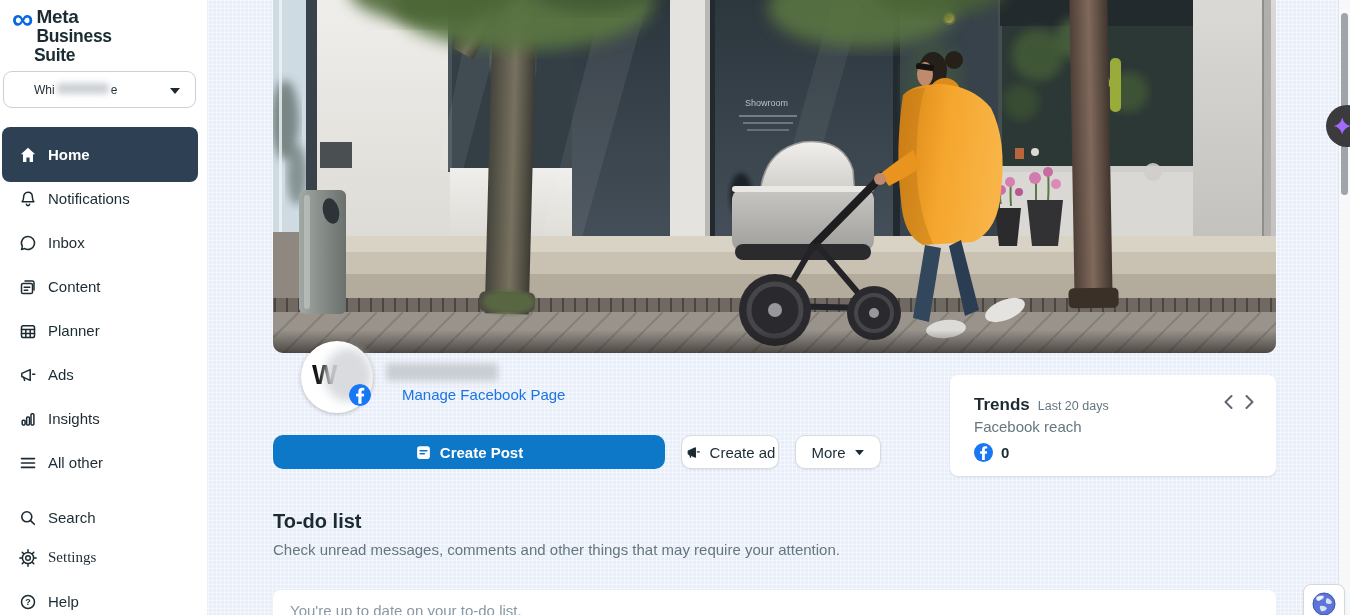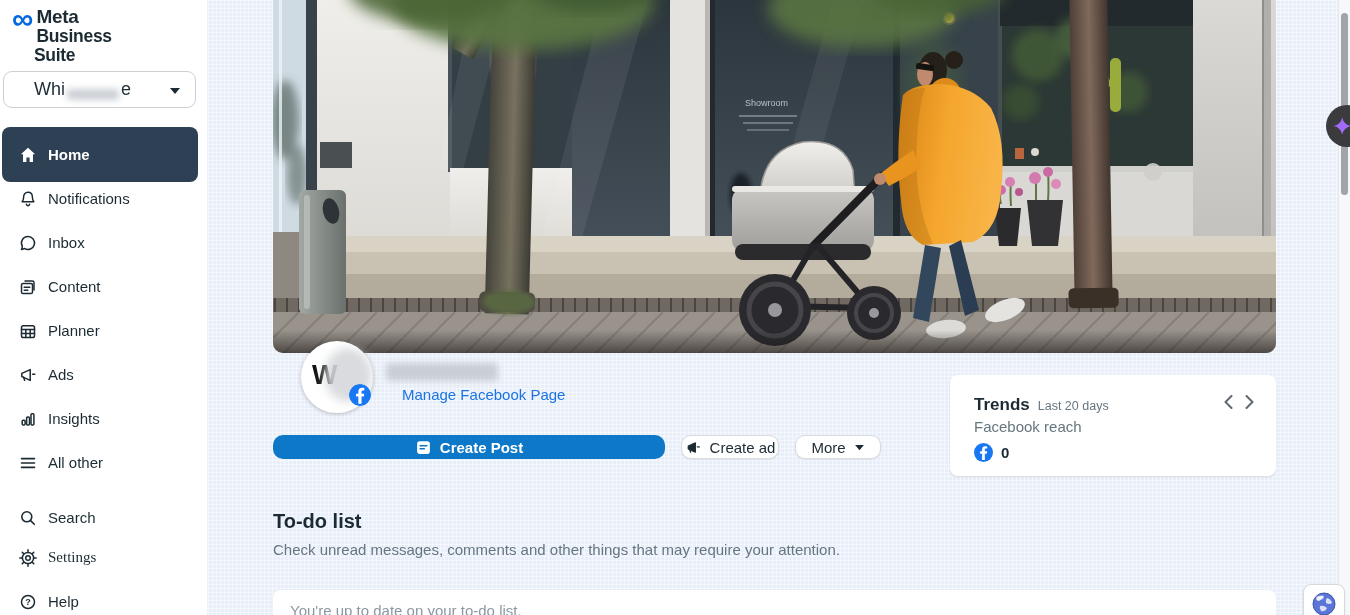--- a/index.html
+++ b/index.html
@@ -12,39 +12,39 @@
     background-size:4px 4px;}
   .abs{position:absolute;}
   
   #sidebar{position:absolute;left:0;top:0;width:207px;height:615px;background:#fff;}
   #logo{position:absolute;left:12px;top:6px;}
   #logo .inf{color:#0668e1;font-size:30px;font-weight:700;line-height:26px;float:left;margin-right:3px;}
   #logo .l1{font-size:19px;font-weight:700;letter-spacing:-.3px;line-height:21px;}
   #logo .l2{font-size:17.5px;font-weight:700;letter-spacing:-.3px;line-height:19px;margin-left:22px;}
   #switcher{position:absolute;left:3px;top:71px;width:193px;height:37px;border:1px solid #ccd0d5;
     border-radius:9px;background:#fff;display:flex;align-items:center;padding:0 14px 0 30px;cursor:pointer;}
-  #switcher .nm{font-size:18px;color:#1c2b33;display:flex;align-items:flex-end;gap:2px;}
+  #switcher .nm{font-size:12px;color:#1c2b33;display:flex;align-items:flex-start;gap:2px;}
   .censor{background:#c6cbd1;filter:blur(3px);border-radius:3px;opacity:.9;display:inline-block;}
   #switcher .caret{margin-left:auto;}
   .nav-item{position:absolute;left:2px;width:196px;height:55px;display:flex;align-items:center;
     padding-left:16px;gap:10px;border-radius:8px;cursor:pointer;font-size:15px;}
   .nav-item.sel{background:#2e4154;color:#fff;font-weight:700;}
   .nav-item svg{flex:0 0 20px;}
   
   #cover{position:absolute;left:273px;top:0;width:1003px;height:353px;border-radius:0 0 10px 10px;
     overflow:hidden;background:#d9d8d5;}
   #avatar{position:absolute;left:301px;top:341px;width:72px;height:72px;border-radius:50%;
     background:#fff;border:3px solid #fff;box-shadow:0 1px 4px rgba(0,0,0,.25);cursor:pointer;}
   #avatar .letter{position:absolute;left:8px;top:16px;font-size:27px;font-weight:800;color:#111;}
   #avatar .smudge{position:absolute;right:-2px;top:4px;width:48px;height:54px;border-radius:50%;
     background:#d5d8db;filter:blur(5px);opacity:.9;}
   #fb-badge{position:absolute;left:349px;top:384px;width:22px;height:22px;border-radius:50%;}
   #name-blur{position:absolute;left:386px;top:363px;width:112px;height:18px;}
   #manage{position:absolute;left:386px;top:386px;font-size:15px;color:#1b74e4;cursor:pointer;margin-left:16px;}
-  .btn{position:absolute;top:435px;height:24px;border-radius:10px;display:flex;align-items:center;
+  .btn{position:absolute;top:435px;height:34px;border-radius:10px;display:flex;align-items:center;
     justify-content:center;gap:8px;font-size:15px;cursor:pointer;}
   #btn-post{left:273px;width:392px;background:#0d77c8;color:#fff;font-weight:700;}
   .btn.lite{background:#fff;border:1px solid #d8dce1;box-shadow:0 1px 2px rgba(0,0,0,.07);
     color:#1c2b33;font-weight:500;}
   #btn-ad{left:681px;width:98px;}
   #btn-more{left:795px;width:86px;}
   
   #trends{position:absolute;left:950px;top:375px;width:326px;height:101px;background:#fff;
     border-radius:8px;box-shadow:0 1px 2px rgba(0,0,0,.12);padding:20px 24px;}
   #trends .row1{display:flex;align-items:baseline;gap:8px;}

